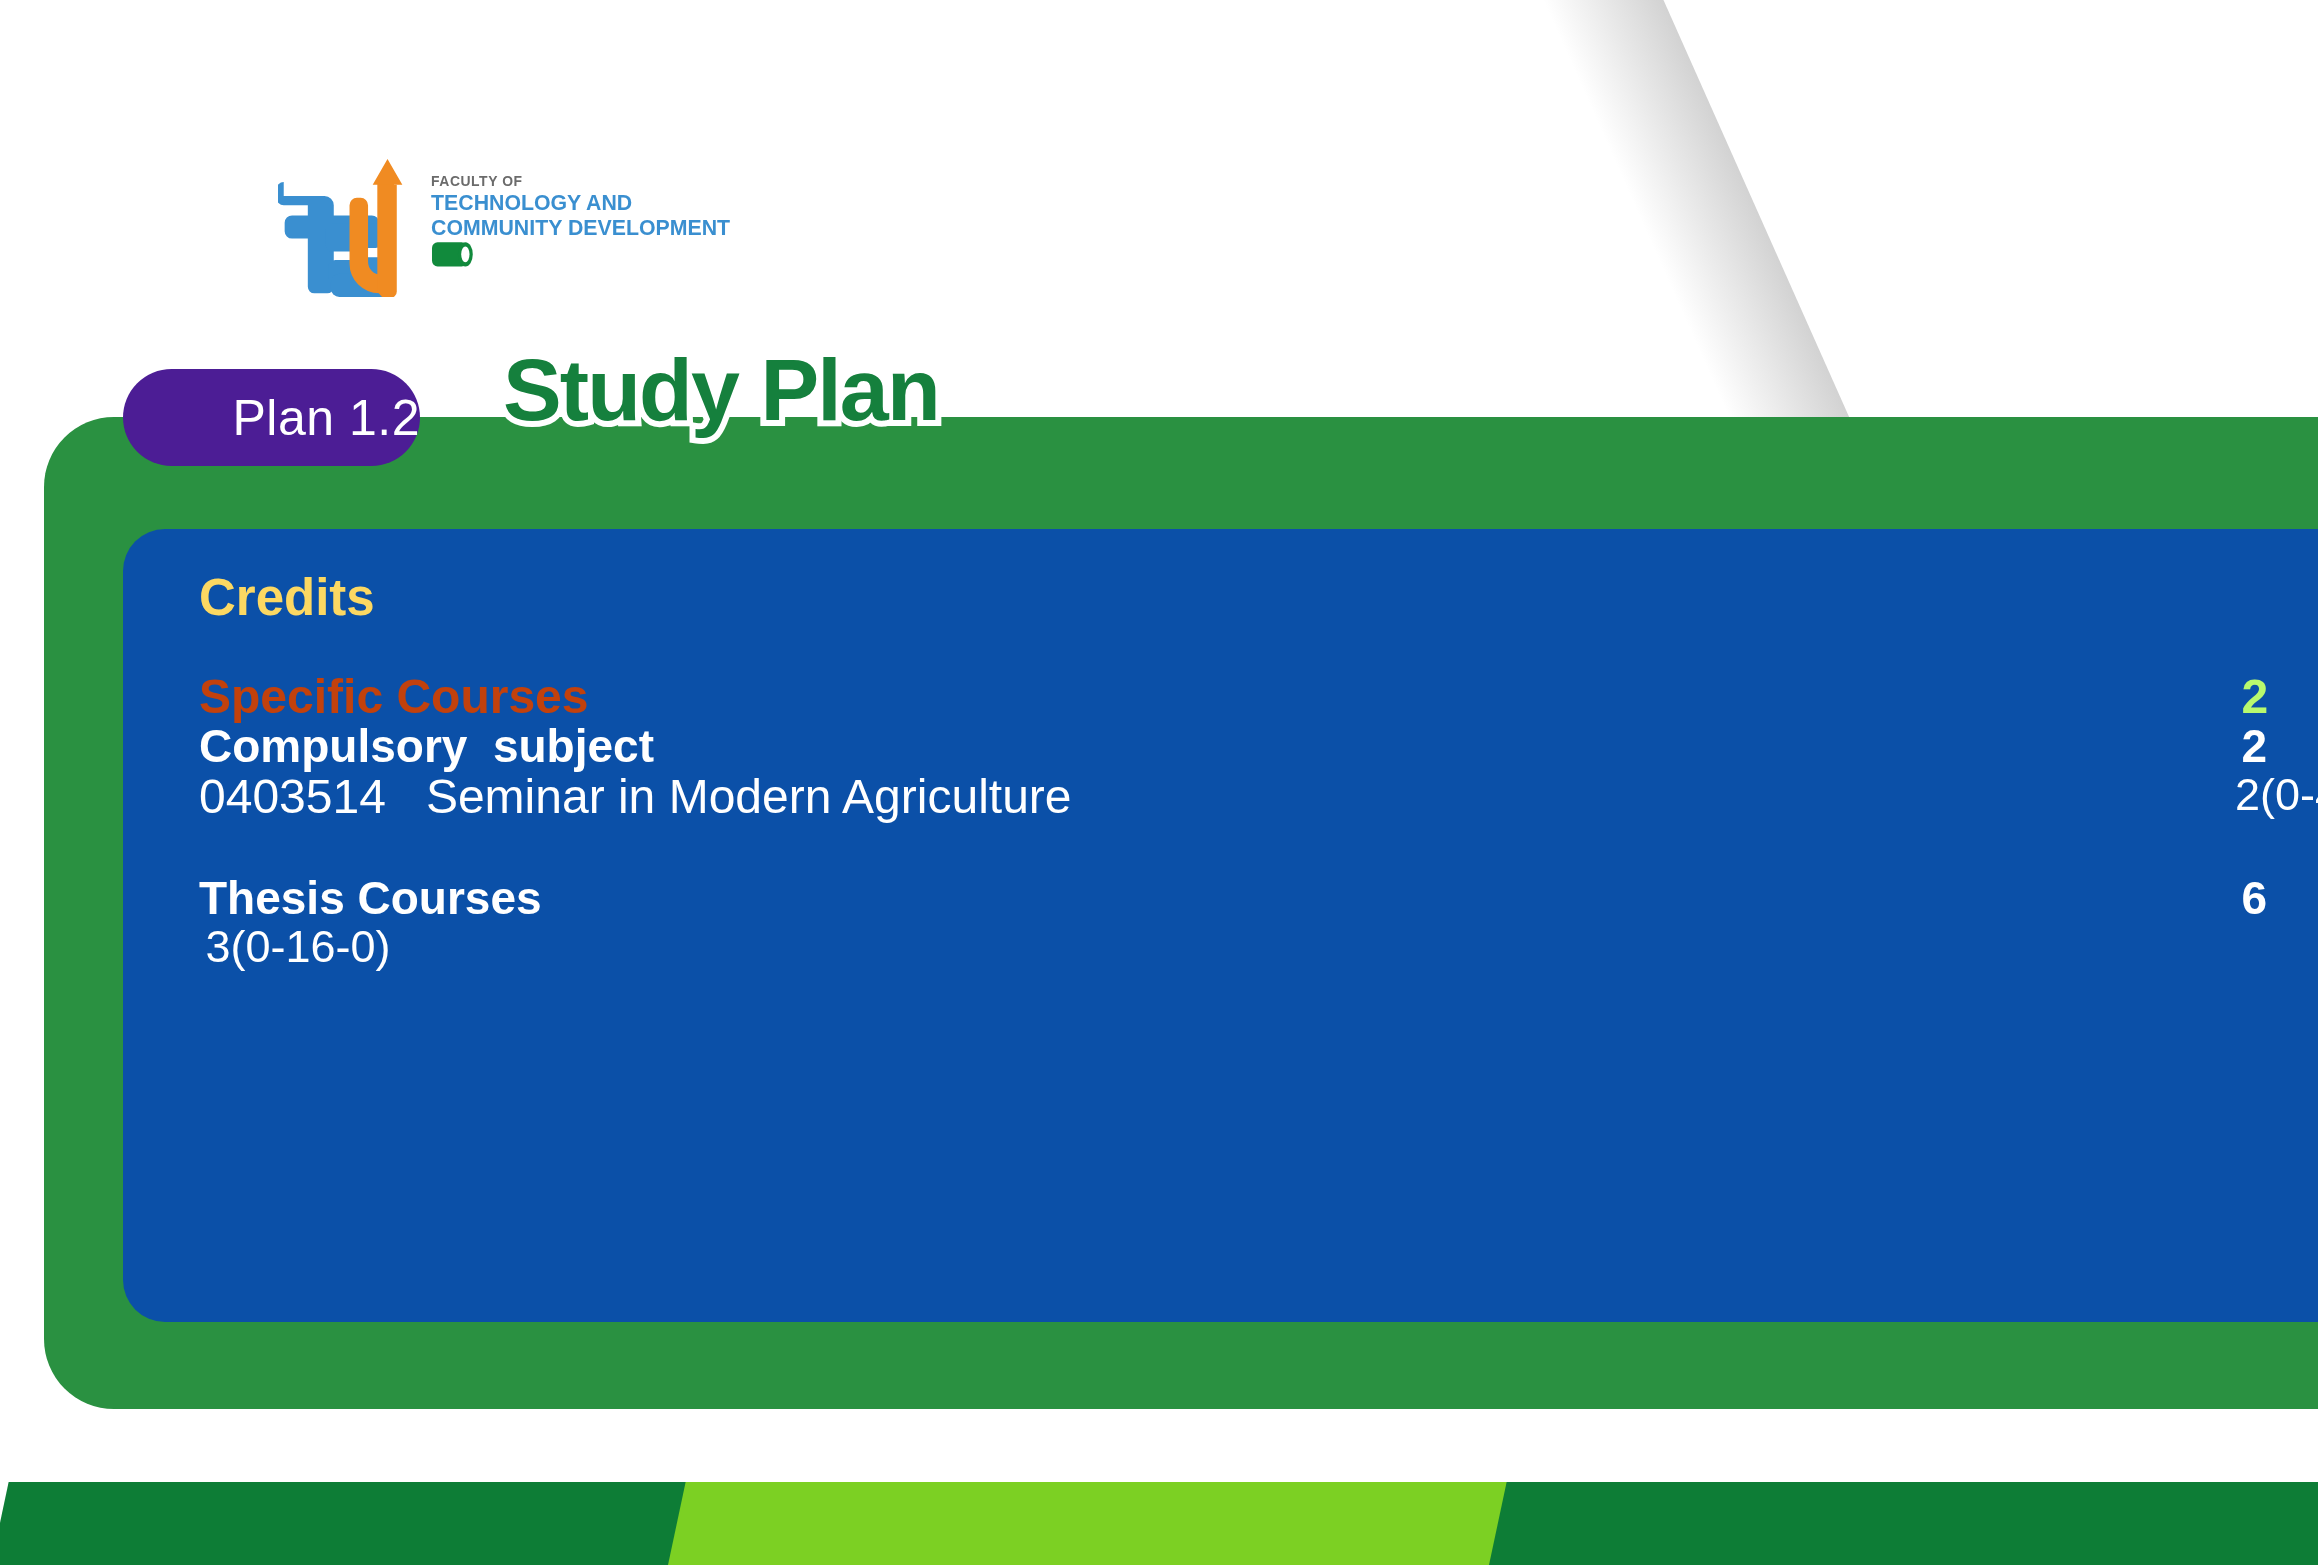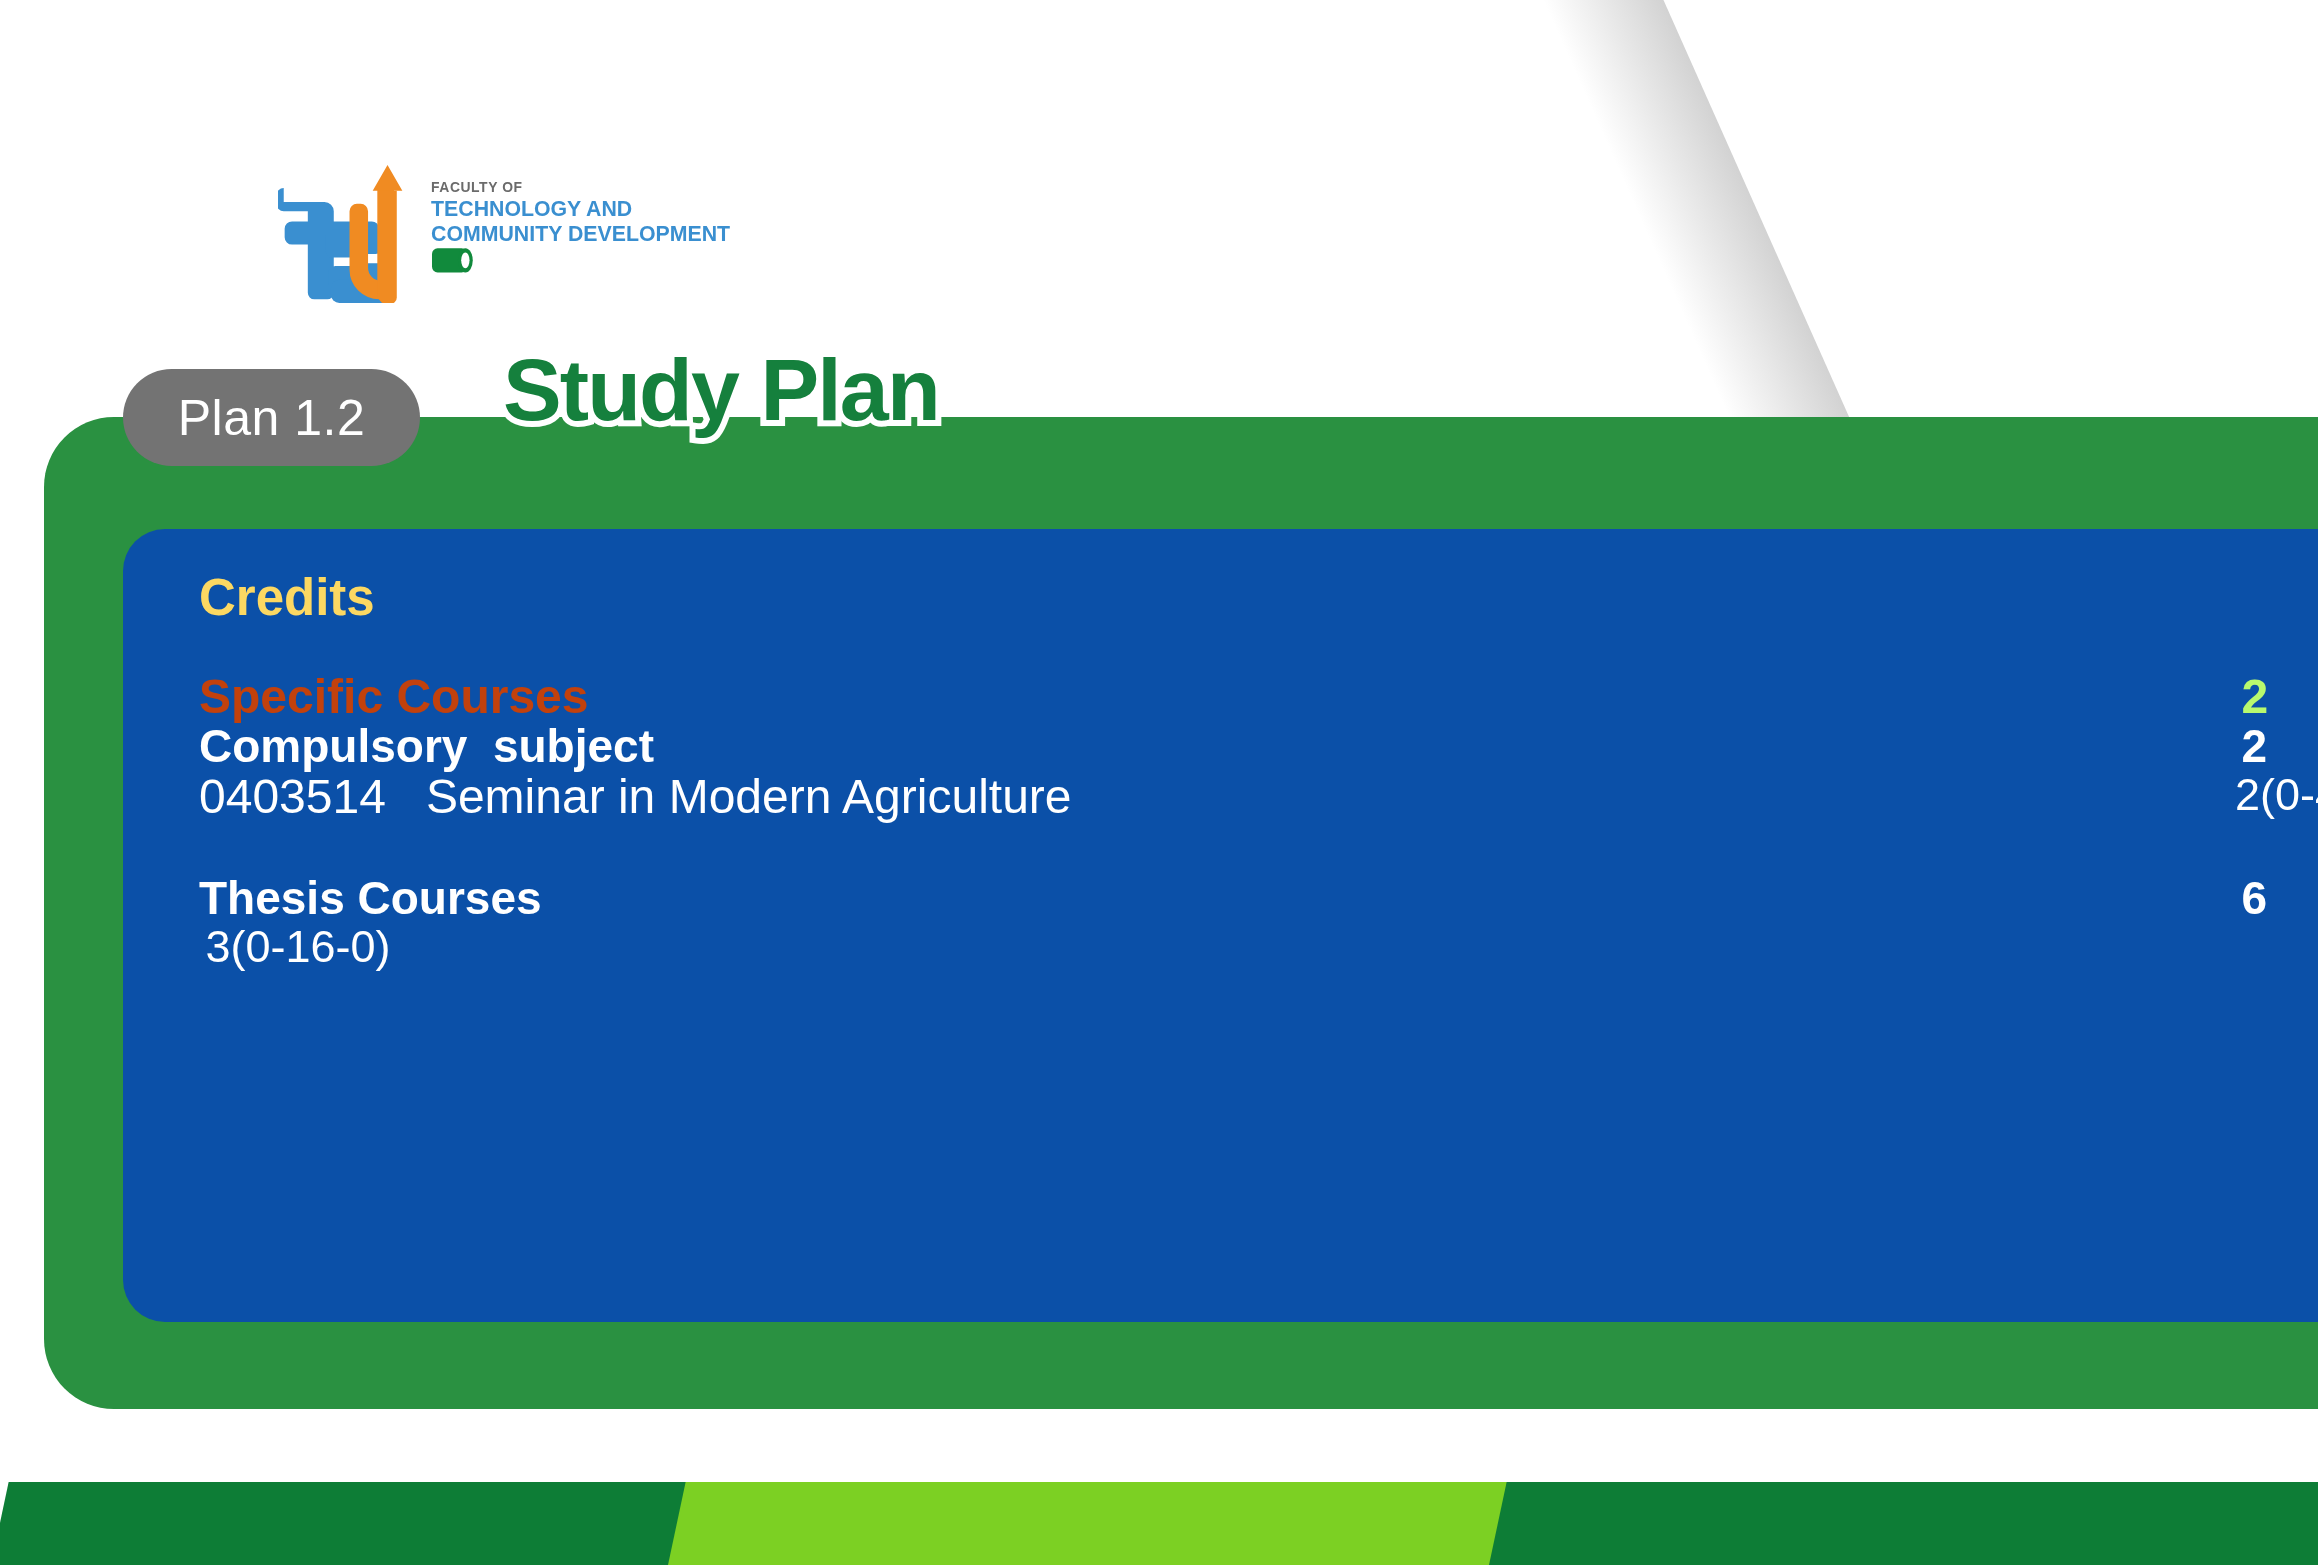--- a/index.html
+++ b/index.html
@@ -44,29 +44,29 @@
     width:872px; height:83px; background:#7CD023;
     transform:skewX(-12deg); transform-origin:bottom left;
   }
   .band-dark2 {
     position:absolute; left:1489px; bottom:0;
     width:886px; height:83px; background:#0D7D36;
     transform:skewX(-12deg); transform-origin:bottom left;
   }
 
   
-  .logo { position:absolute; left:278px; top:164px; width:788px; height:139px; z-index:5;text-align:center; }
+  .logo { position:absolute; left:278px; top:158px; width:788px; height:139px; z-index:5;text-align:center; }
   .logo svg { display:block; }
 
   
   .plan-badge {
     position:absolute; left:123px; top:369px;
     width:297px; height:97px;
-    background:#737373; border-radius:49px;
-    display:flex; align-items:center; justify-content:center;
+    background:#4c1d95; border-radius:49px;
+    display:flex; align-items:center; justify-content:flex-end;
     z-index:20;
   }
   .plan-badge-label {
     color:#ffffff; font-size:50px; font-weight:400; letter-spacing:0.5px;
     font-family:"Liberation Sans", sans-serif;
   }
 
   .page-title {
     position:absolute; left:503px; top:339px;
     z-index:18;

